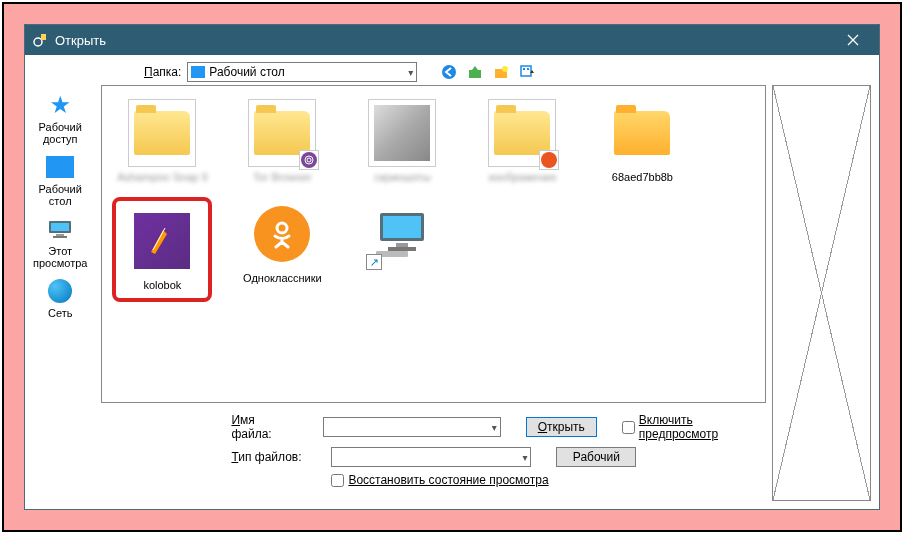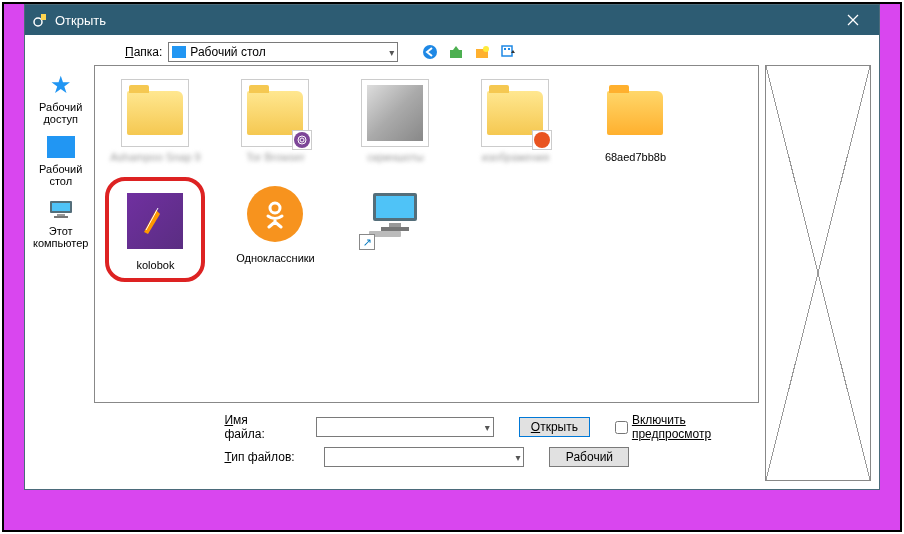--- a/index.html
+++ b/index.html
@@ -1,38 +1,38 @@
 <!DOCTYPE html>
 <html><head>
 <meta charset="utf-8">
 <style>
 * { margin: 0; padding: 0; box-sizing: border-box; font-family: 'Segoe UI', Tahoma, sans-serif; font-size: 12px; }
 body { background: #fff; display: flex; align-items: center; justify-content: center; width: 904px; height: 534px; }
-.outer { width: 900px; height: 530px; border: 2px solid #000; background: #d946ef; display: flex; justify-content: center; }
+.outer { width: 900px; height: 530px; border: 2px solid #000; background: #fca5a5; display: flex; align-items: center; justify-content: center; }
 .dialog { width: 856px; height: 486px; border: 1px solid #4b6b7a; background: #fff; display: flex; flex-direction: column; }
 .titlebar { height: 30px; background: #2d5c73; display: flex; align-items: center; padding: 0 6px; color: #fff; }
 .titlebar-icon { width: 18px; height: 18px; margin-right: 6px; display: flex; align-items: center; justify-content: center; }
 .titlebar-title { flex: 1; font-size: 13px; }
 .close-btn { width: 40px; height: 30px; display: flex; align-items: center; justify-content: center; color: #fff; font-size: 16px; cursor: pointer; }
 .toolbar-row { height: 30px; display: flex; align-items: center; padding: 4px 8px 0 100px; gap: 6px; }
-.folder-label { font-size: 12px; }
+.folder-label { font-size: 12px; margin-left: 19px; }
 .folder-label u { text-decoration: underline; }
 .folder-select { width: 230px; height: 20px; border: 1px solid #7a7a7a; display: flex; align-items: center; padding: 0 3px; background: #fff; }
 .folder-select-icon { width: 14px; height: 12px; background: #2196f3; margin-right: 4px; }
 .folder-select-text { flex: 1; font-size: 12px; }
 .folder-select-arrow { font-size: 10px; color: #555; }
 .tbicon { width: 20px; height: 20px; display: flex; align-items: center; justify-content: center; cursor: pointer; }
 .main-area { flex: 1; display: flex; padding: 0 8px 8px 8px; gap: 6px; }
 .sidebar { width: 100px; padding-top: 6px; display: flex; flex-direction: column; align-items: center; gap: 8px; }
 .side-item { display: flex; flex-direction: column; align-items: center; gap: 2px; cursor: pointer; width: 100%; }
 .side-icon { width: 36px; height: 28px; display: flex; align-items: center; justify-content: center; }
 .side-label { font-size: 11px; text-align: center; }
 .file-pane { flex: 1; border: 1px solid #888; background: #fff; padding: 10px; display: flex; flex-wrap: wrap; align-content: flex-start; gap: 10px 20px; overflow: hidden; }
 .file-item { width: 100px; display: flex; flex-direction: column; align-items: center; gap: 4px; cursor: pointer; border: 1px solid transparent; padding: 2px; }
-.file-item.highlighted { border: 4px solid #d22; border-radius: 20px; padding: 6px 4px; }
+.file-item.highlighted { border: 4px solid #d22; border-radius: 8px; padding: 6px 4px; }
 .file-icon-box { width: 68px; height: 68px; border: 1px solid #ccc; display: flex; align-items: center; justify-content: center; background: #fff; }
 .file-label { font-size: 11px; text-align: center; line-height: 1.2; max-width: 100px; word-wrap: break-word; }
 .file-label.blurred { filter: blur(2px); color: #999; }
 .preview-pane { width: 220px; border: 1px solid #888; background: #fff; position: relative; }
 .preview-pane::before, .preview-pane::after { content: ''; position: absolute; background: linear-gradient(to bottom right, transparent calc(50% - 0.5px), #999 calc(50% - 0.5px), #999 calc(50% + 0.5px), transparent calc(50% + 0.5px)); width: 100%; height: 100%; }
 .preview-pane::after { background: linear-gradient(to bottom left, transparent calc(50% - 0.5px), #999 calc(50% - 0.5px), #999 calc(50% + 0.5px), transparent calc(50% + 0.5px)); }
 .bottom-rows { padding: 4px 8px 8px 130px; }
 .brow { display: flex; align-items: center; gap: 25px; margin-bottom: 6px; }
 .blabel { width: 75px; text-align: left; font-size: 12px; }
 .blabel u { text-decoration: underline; }
@@ -138,25 +138,31 @@
     </div>
     <div class="side-item">
       <div class="side-icon">
               <svg class="pc-icon" viewBox="0 0 28 20">
                 <rect x="3" y="2" width="22" height="12" fill="#546e7a" rx="1"></rect>
                 <rect x="5" y="4" width="18" height="8" fill="#4fc3f7"></rect>
                 <rect x="10" y="15" width="8" height="2" fill="#999"></rect>
                 <rect x="7" y="17" width="14" height="2" fill="#777"></rect>
               </svg>
             </div>
-      <span class="side-label">Этот компьютер</span>
-    </div>
-  </div>
-
-  <div style="flex:1; display:flex; flex-direction:column; gap:6px;">
+      <span class="side-label">Этот просмотра</span>
+    </div>
+    <div class="side-item">
+      <div class="side-icon">
+              <span class="globe-icon"></span>
+            </div>
+      <span class="side-label">Сеть</span>
+    </div>
+  </div>
+
+  <div style="flex:1; display:flex; flex-direction:column; gap:6px;margin-left:8px;">
     <div class="file-pane">
 
       <div class="file-item">
         <div class="file-icon-box">
                 <div class="folder-yellow"></div>
               </div>
         <span class="file-label blurred">Ashampoo Snap 9</span>
       </div>
       <div class="file-item">
         <div class="file-icon-box overlay-badge">
@@ -248,20 +254,27 @@
       </div>
       <div class="brow">
         <span class="blabel"><u>Т</u>ип файлов:</span>
         <div class="binput">
                 <span class="arrow">▾</span>
               </div>
         <div class="bbtn">
                 <span>Рабочий</span>
               </div>
       </div>
+      <div class="brow">
+        <span class="blabel"></span>
+        <label class="bcheck">
+                <input type="checkbox" style="">
+                <span>Восстановить состояние просмотра</span>
+              </label>
+      </div>
     </div>
   </div>
 
   <div class="preview-pane"></div>
 
 </div>
 
 </div>
 </div>
 

